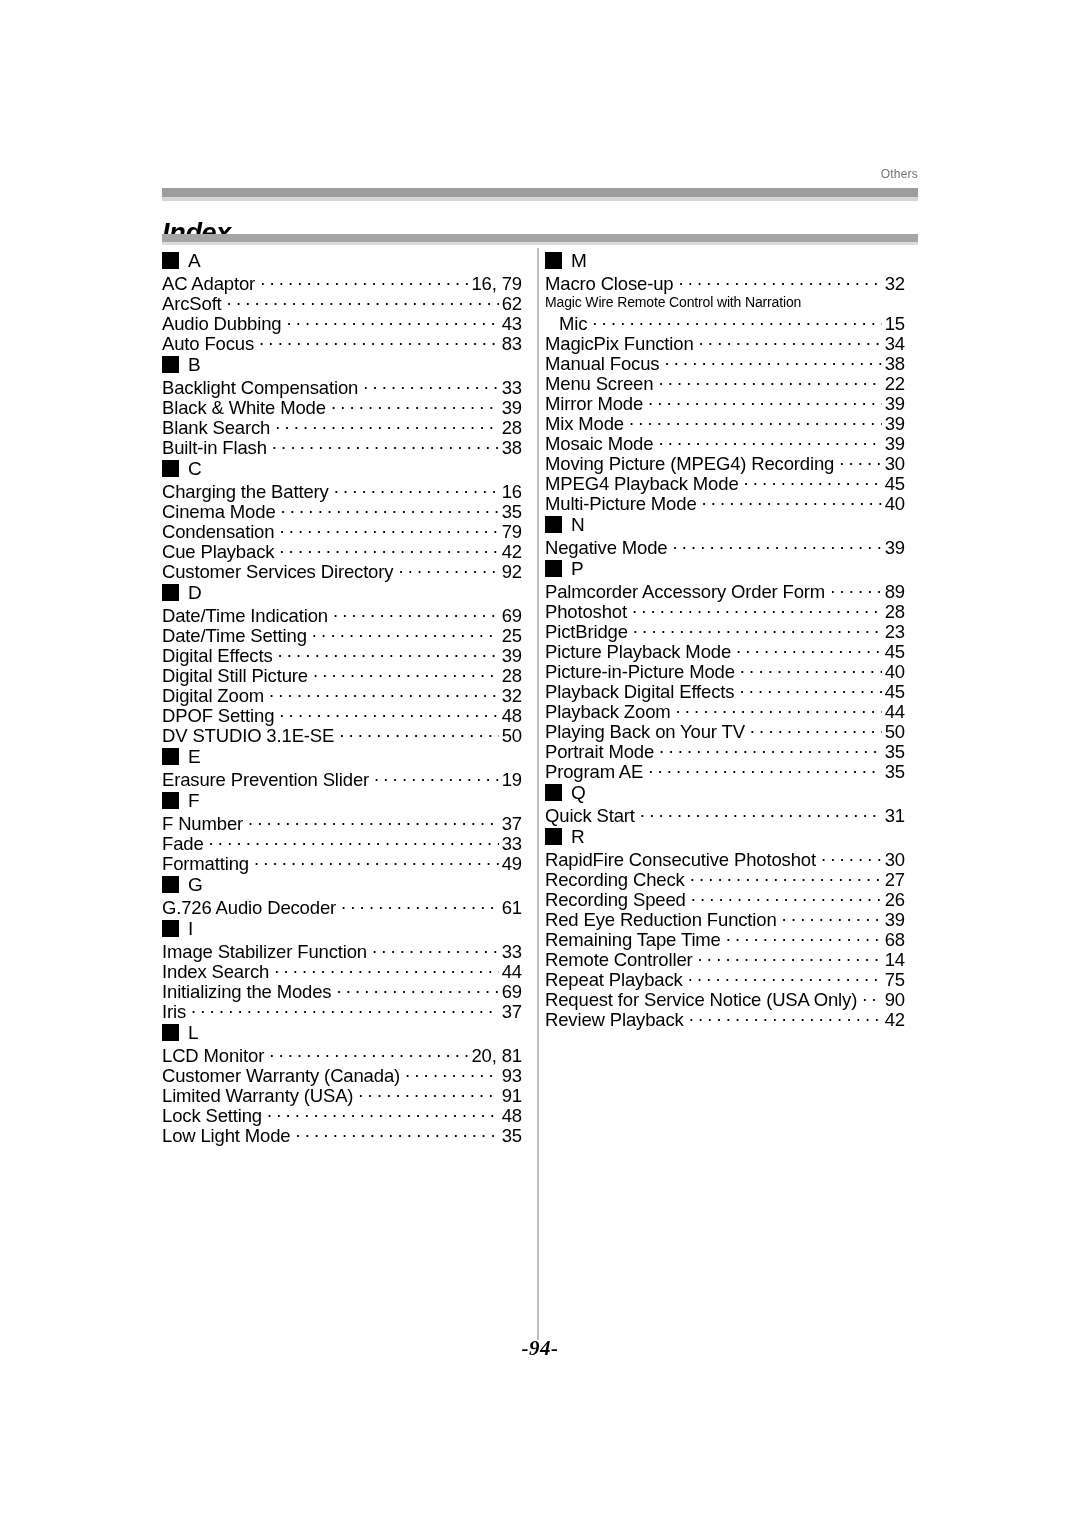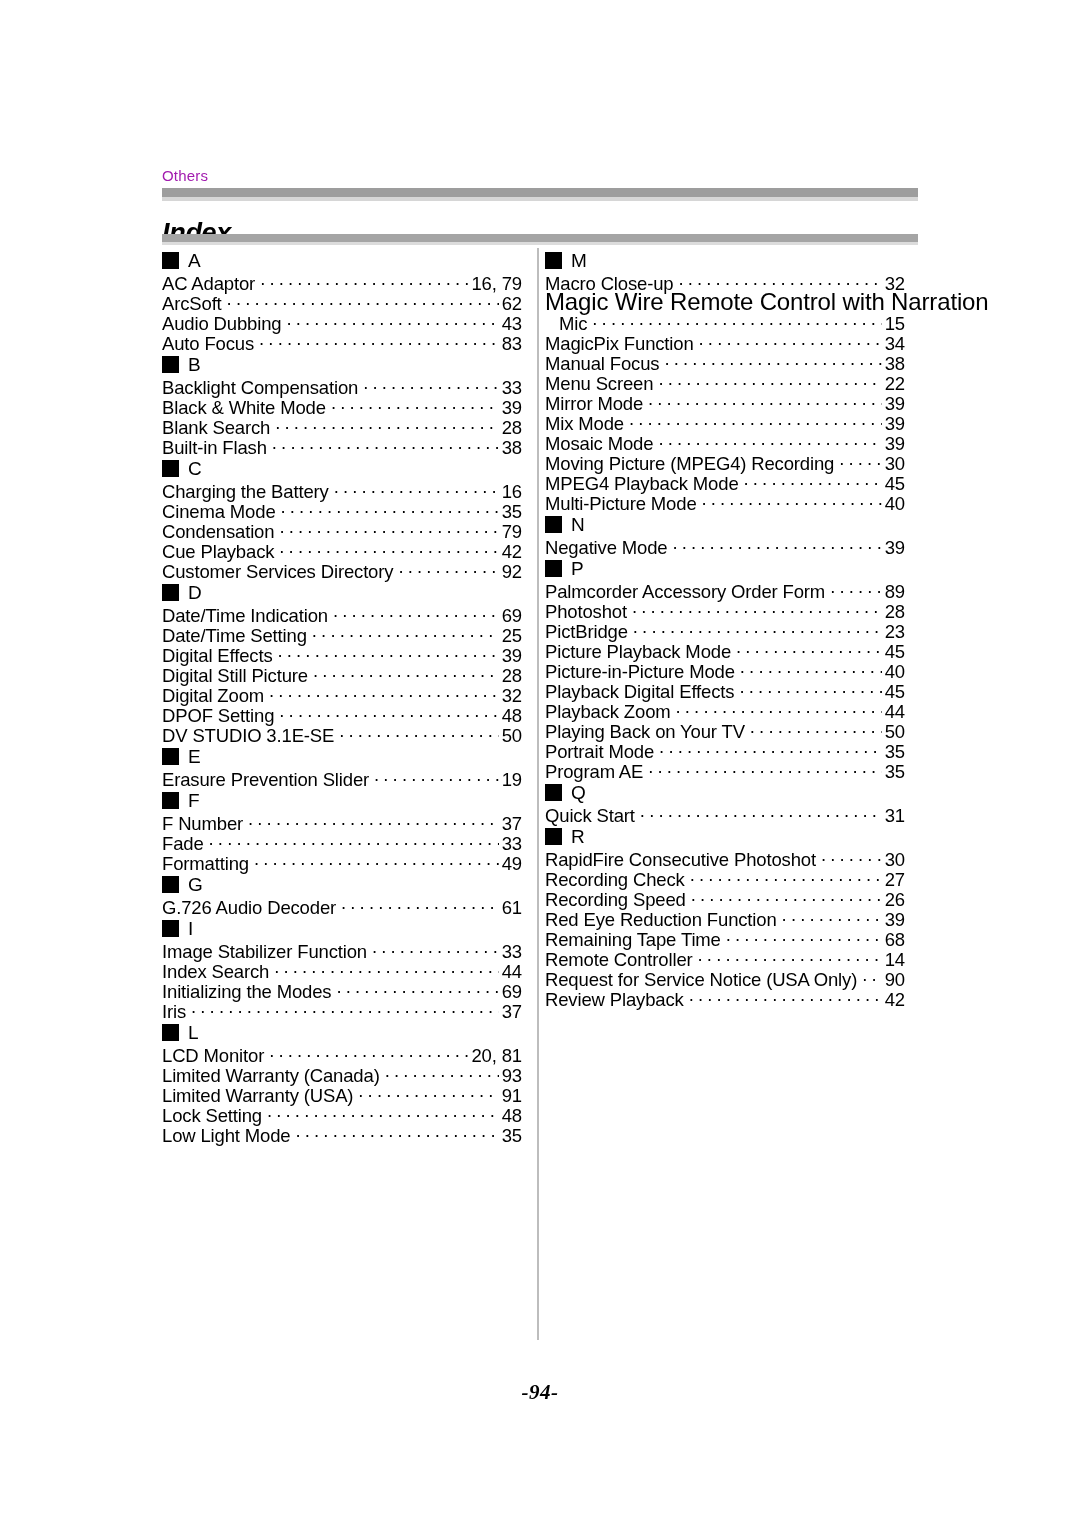--- a/index.html
+++ b/index.html
@@ -22,24 +22,24 @@
     width: 1080px;
     height: 1526px;
   }
 
   
   .running-head {
     position: absolute;
     left: 162px;
     top: 167px;
     width: 756px;
-    text-align: left;
-    font-size: 15px;
+    text-align: right;
+    font-size: 12px;
     letter-spacing: 0.2px;
-    color: #a21caf;
+    color: #737373;
   }
 
   .rule-top {
     position: absolute;
     left: 162px;
     top: 188px;
     width: 756px;
     height: 9px;
     background: #9d9d9d;
   }
@@ -156,21 +156,21 @@
     color: #000;
     white-space: nowrap;
   }
   .entry-page {
     flex: 0 0 auto;
     padding-left: 3px;
     text-align: right;
   }
   
   .entry-wrap {
-    font-size: 24px;
+    font-size: 14px;
     line-height: 20px;
     height: 20px;
     white-space: nowrap;
     letter-spacing: -0.15px;
   }
   .entry-cont {
     padding-left: 14px;
   }
 
   
@@ -178,21 +178,20 @@
     position: absolute;
     left: 0;
     top: 1336px;
     width: 1080px;
     text-align: center;
     font-family: "Liberation Serif", serif;
     font-size: 21px;
     font-weight: bold;
     font-style: italic;
     letter-spacing: 0.5px;
-    margin-top: 44px;
   }
 </style>
 </head>
 <body>
 
 <div class="page">
 
   <div class="running-head">Others</div>
 
   <div class="rule-top"></div>
@@ -384,21 +383,21 @@
         <div class="letter-head">
           <span class="letter-square"></span>
           <span class="letter-label">L</span>
         </div>
         <div class="entry">
           <span class="entry-title">LCD Monitor</span>
           <span class="entry-dots"></span>
           <span class="entry-page">20, 81</span>
         </div>
         <div class="entry">
-          <span class="entry-title">Limited Warranty (Canada)</span>
+          <span class="entry-title">Customer Warranty (Canada)</span>
           <span class="entry-dots"></span>
           <span class="entry-page">93</span>
         </div>
         <div class="entry">
           <span class="entry-title">Limited Warranty (USA)</span>
           <span class="entry-dots"></span>
           <span class="entry-page">91</span>
         </div>
         <div class="entry">
           <span class="entry-title">Lock Setting</span>
@@ -572,20 +571,25 @@
           <span class="entry-title">Remaining Tape Time</span>
           <span class="entry-dots"></span>
           <span class="entry-page">68</span>
         </div>
         <div class="entry">
           <span class="entry-title">Remote Controller</span>
           <span class="entry-dots"></span>
           <span class="entry-page">14</span>
         </div>
         <div class="entry">
+          <span class="entry-title">Repeat Playback</span>
+          <span class="entry-dots"></span>
+          <span class="entry-page">75</span>
+        </div>
+        <div class="entry">
           <span class="entry-title">Request for Service Notice (USA Only)</span>
           <span class="entry-dots"></span>
           <span class="entry-page">90</span>
         </div>
         <div class="entry">
           <span class="entry-title">Review Playback</span>
           <span class="entry-dots"></span>
           <span class="entry-page">42</span>
         </div>
       </div>

